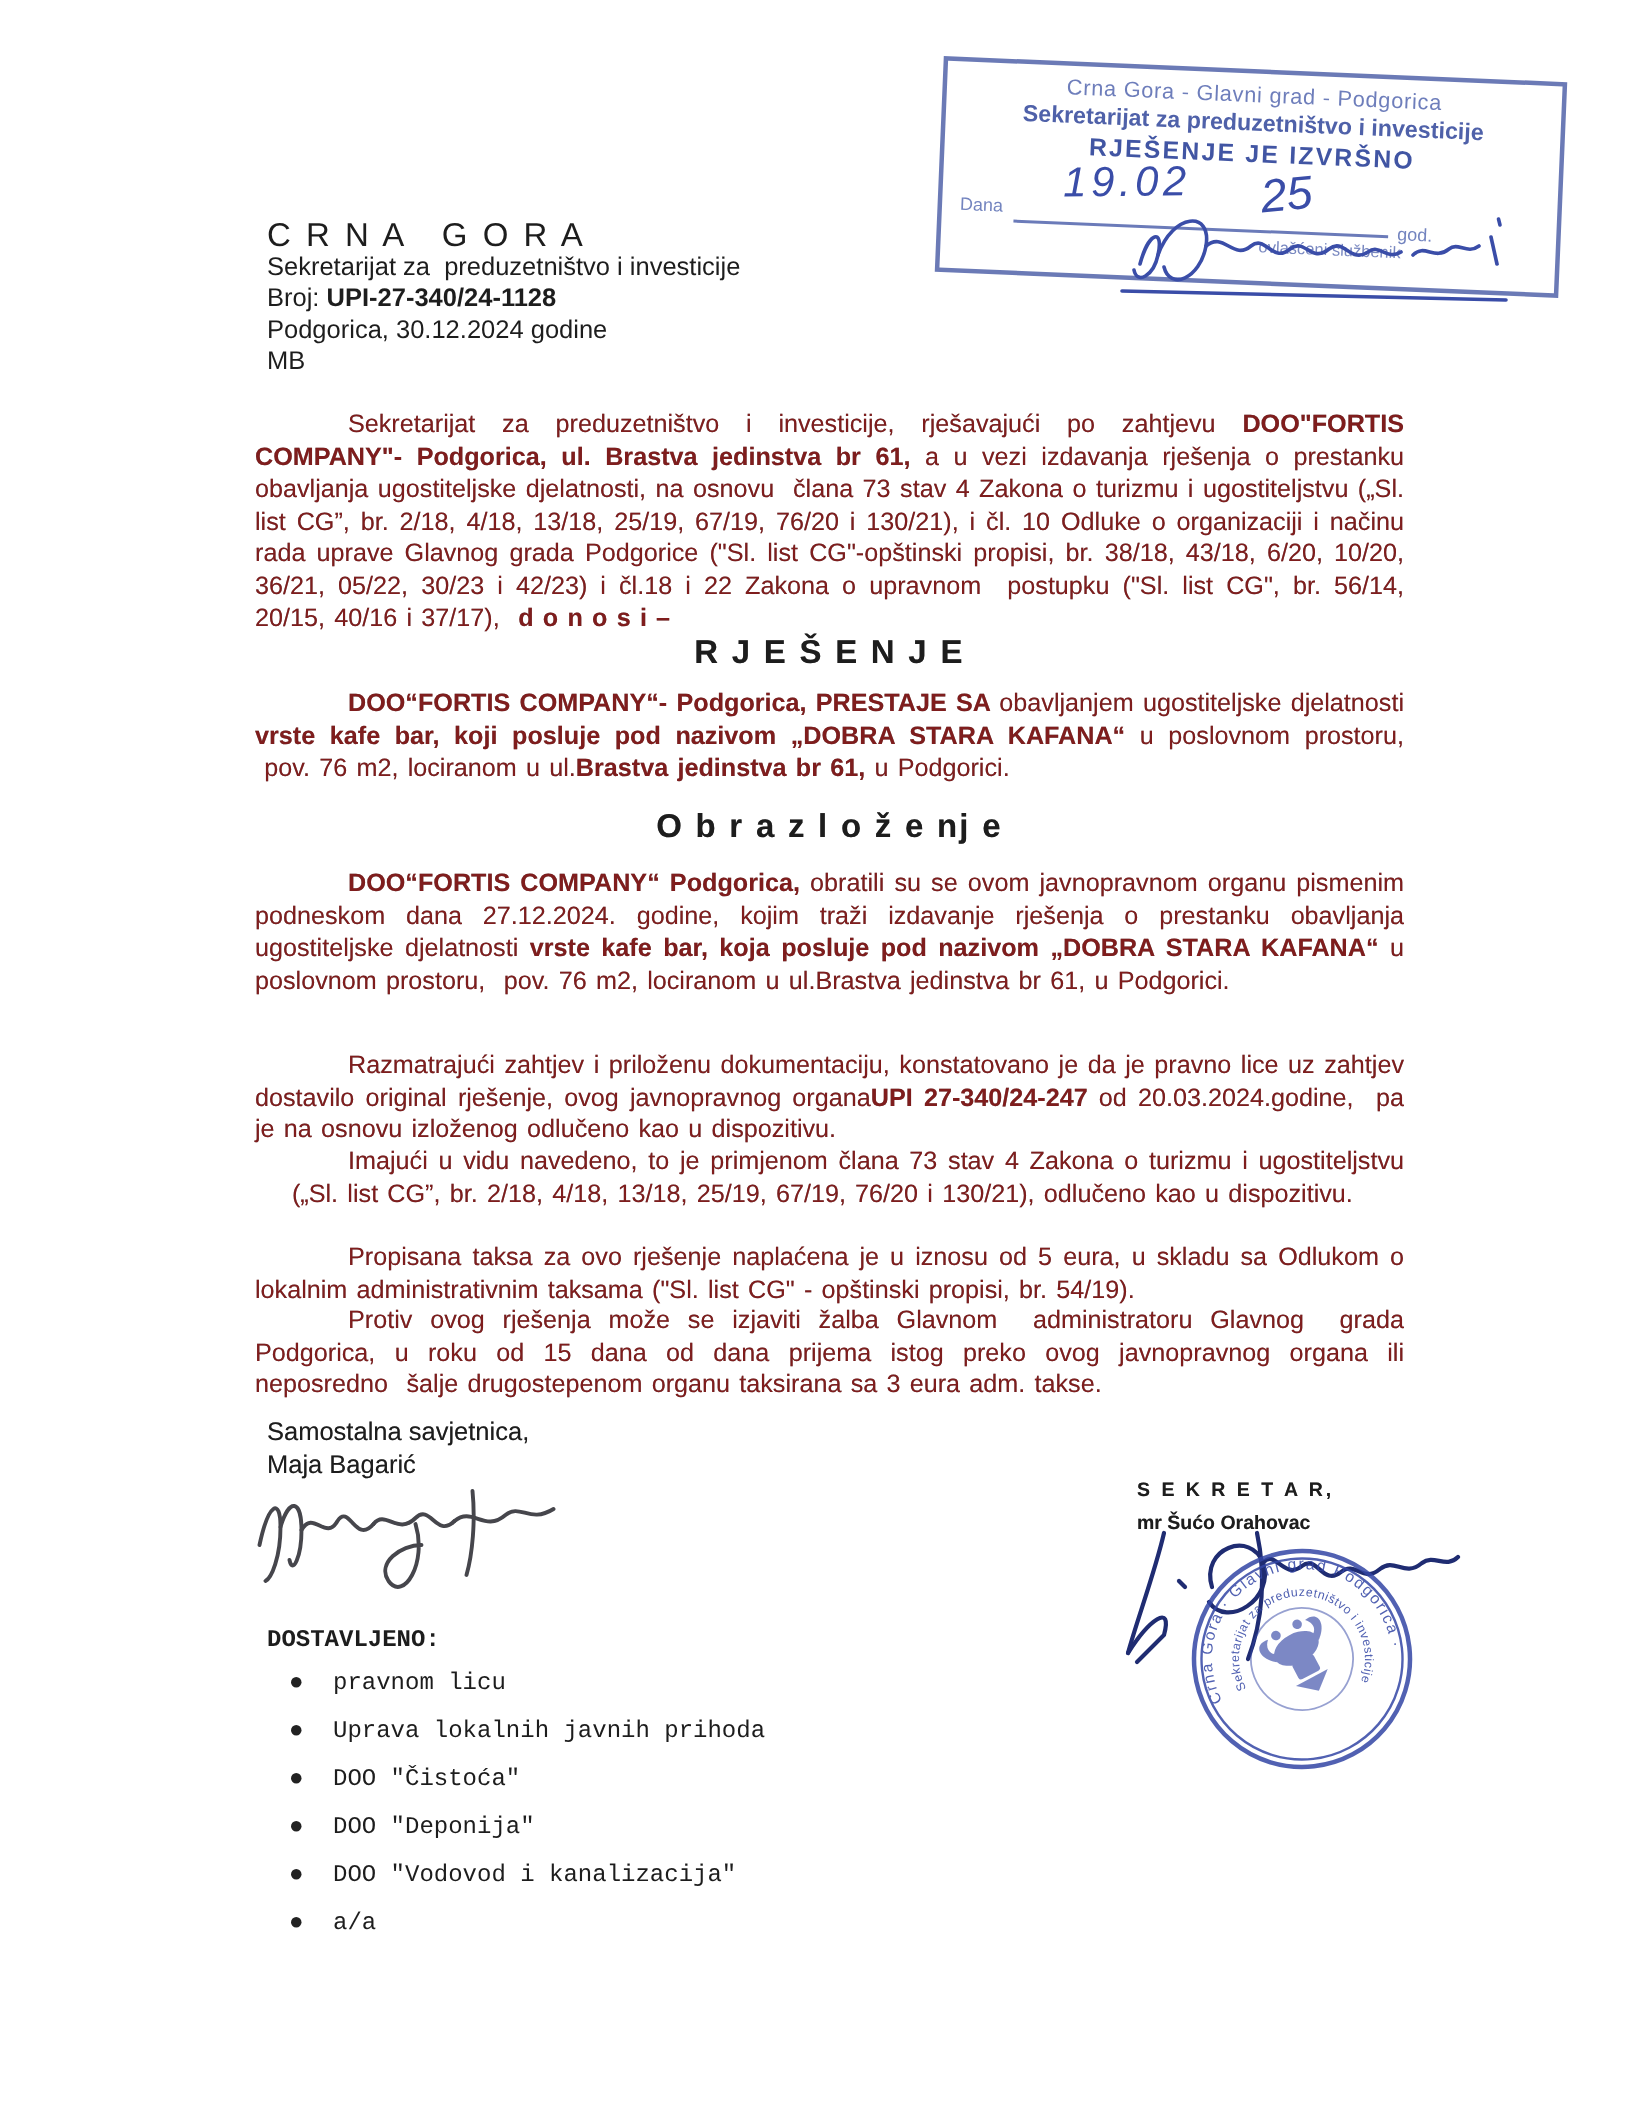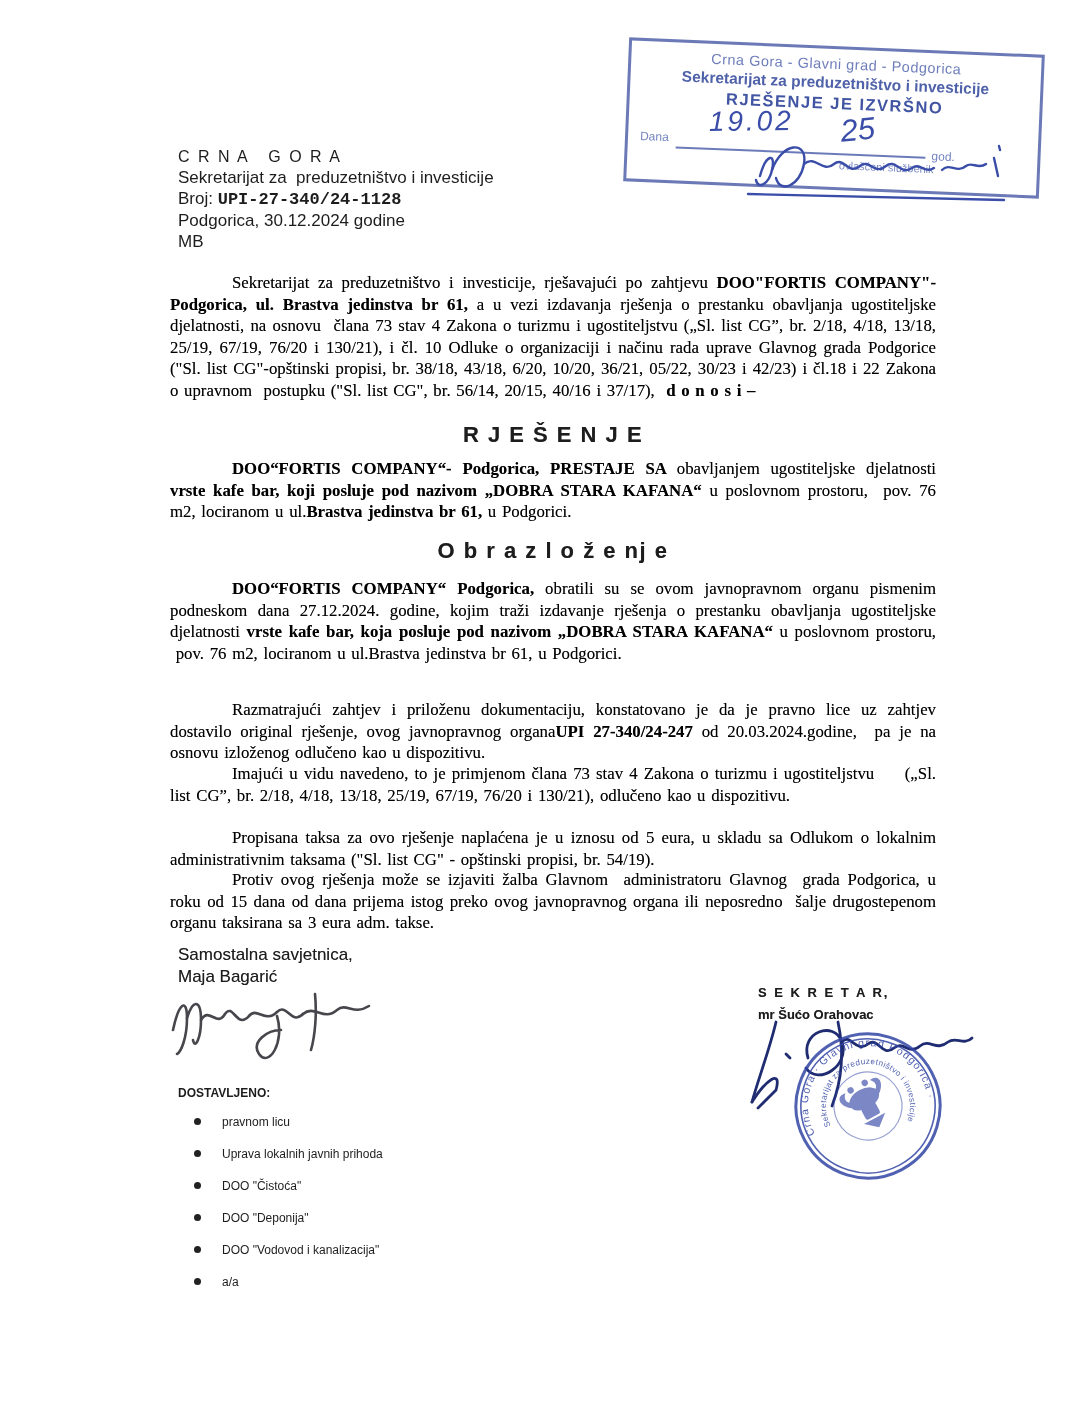--- a/index.html
+++ b/index.html
@@ -4,28 +4,27 @@
 <style>
   html,body{margin:0;padding:0;background:#e8e8e8;}
   .page{
     position:relative;width:1088px;height:1408px;background:#ffffff;
     font-family:"Liberation Sans", sans-serif;color:#1d1d1d;overflow:hidden;
     margin:0 auto;
   }
   .abs{position:absolute;}
   
   .hdr{left:178px;top:146px;font-size:17px;line-height:21px;}
-  .hdr .country{font-size:16px;letter-spacing:2px;}
-  .hdr .bold{font-weight:bold;font-family:Liberation Mono, monospace;}
+  .hdr .country{font-size:22px;letter-spacing:2px;}
+  .hdr .bold{font-weight:bold;}
   
   .par{
     left:170px;width:766px;text-align:justify;text-indent:62px;
-    font-size:16.8px;line-height:21.5px;word-spacing:1.5px;color:#000000;
+    font-size:16.8px;line-height:21.5px;word-spacing:1.5px;color:#7f1d1d;
     text-shadow:0 0 .4px rgba(0,0,0,.45);
-    font-family:Liberation Serif, serif;
   }
   .center-h{
     left:170px;width:766px;text-align:center;font-weight:bold;
     font-size:22px;letter-spacing:1.5px;text-shadow:0 0 .4px rgba(0,0,0,.45);
   }
   
   .stamp-box{
     left:626px;top:46px;width:410px;height:138px;
     border:3px solid rgba(58,78,158,.75);
     transform:rotate(2.4deg);transform-origin:center;
@@ -39,21 +38,21 @@
   .stamp-box .hw-date{position:absolute;left:80px;top:60px;font-size:28px;font-style:italic;color:#3a4da8;transform:rotate(-3deg);letter-spacing:3px;}
   .stamp-box .hw-year{position:absolute;left:212px;top:62px;font-size:31px;font-style:italic;color:#3a4da8;transform:rotate(-8deg);}
   .stamp-box .god{position:absolute;left:304px;top:96px;font-size:12px;color:rgba(90,110,180,.85);}
   .stamp-box .official{position:absolute;left:212px;top:110px;font-size:11px;color:rgba(88,106,176,.8);}
   .stamp-sig{left:742px;top:128px;}
   
   .sig-left-txt{left:178px;top:944px;font-size:17px;line-height:22px;font-weight:normal;text-shadow:0 0 .4px rgba(0,0,0,.45);}
   .sig-right-txt{left:758px;top:982px;font-size:13px;line-height:22px;font-weight:bold;text-shadow:0 0 .4px rgba(0,0,0,.45);}
   .sig-right-txt .role{letter-spacing:2px;}
   
-  .dost{left:178px;top:1082px;font-size:12px;line-height:22.5px;}
+  .dost{left:178px;top:1082px;font-size:16px;line-height:22.5px;font-family:Liberation Mono, monospace;}
   .dost .title{font-weight:bold;margin-bottom:6px;}
   .dost ul{margin:0;padding:0 0 0 44px;list-style:none;}
   .dost li{position:relative;margin:0 0 9.5px 0;}
   .dost li::before{content:"";position:absolute;left:-28px;top:7px;width:7px;height:7px;border-radius:50%;background:#222;}
   svg{display:block;}
 </style>
 </head>
 <body>
 
 <div class="page">

